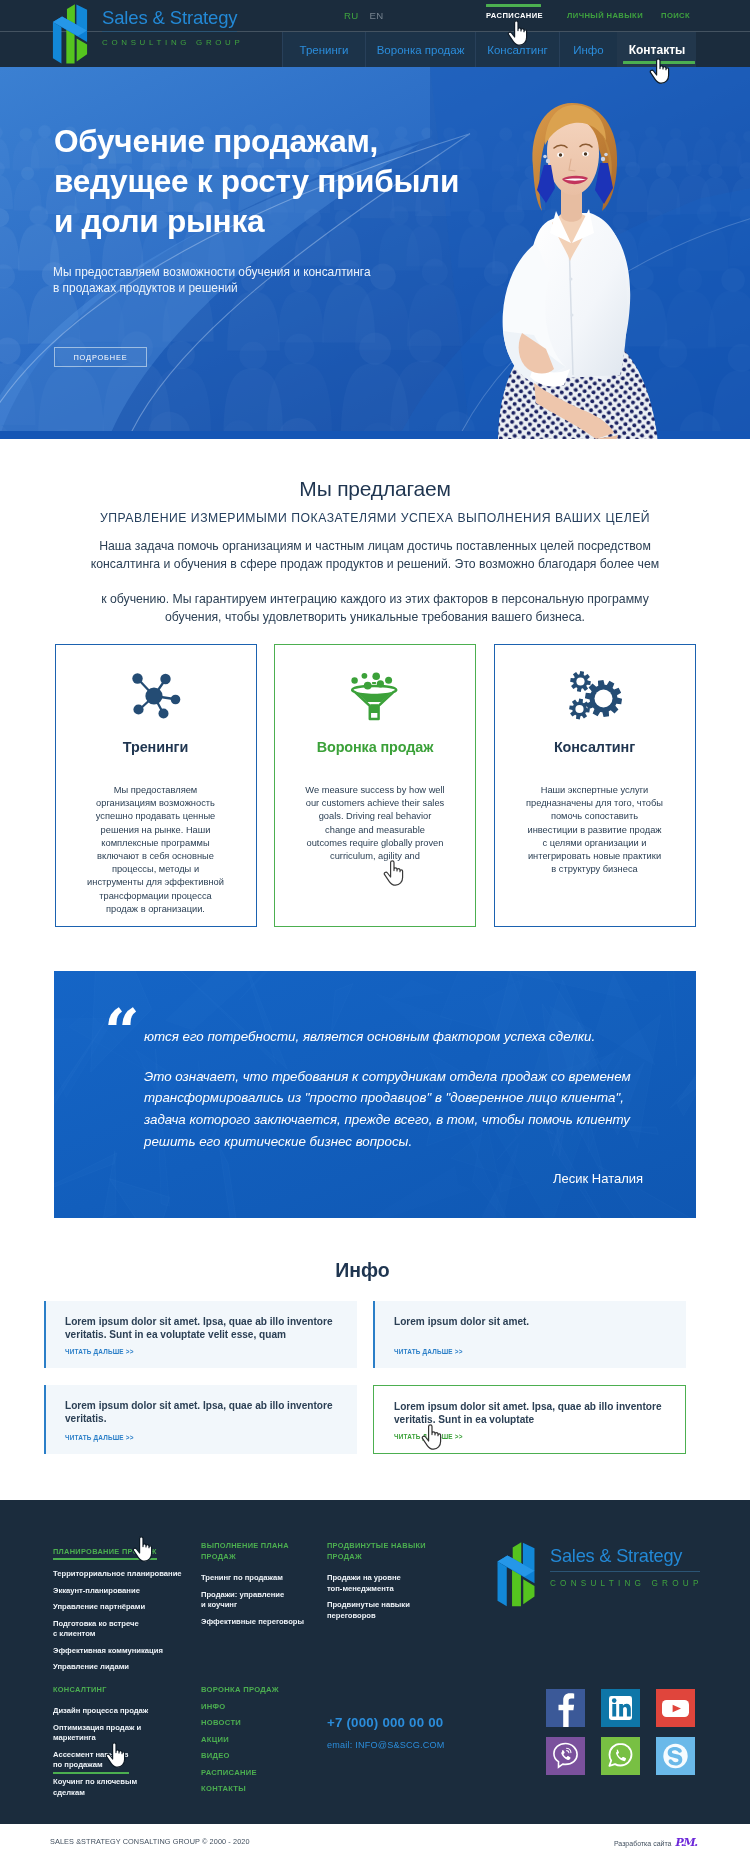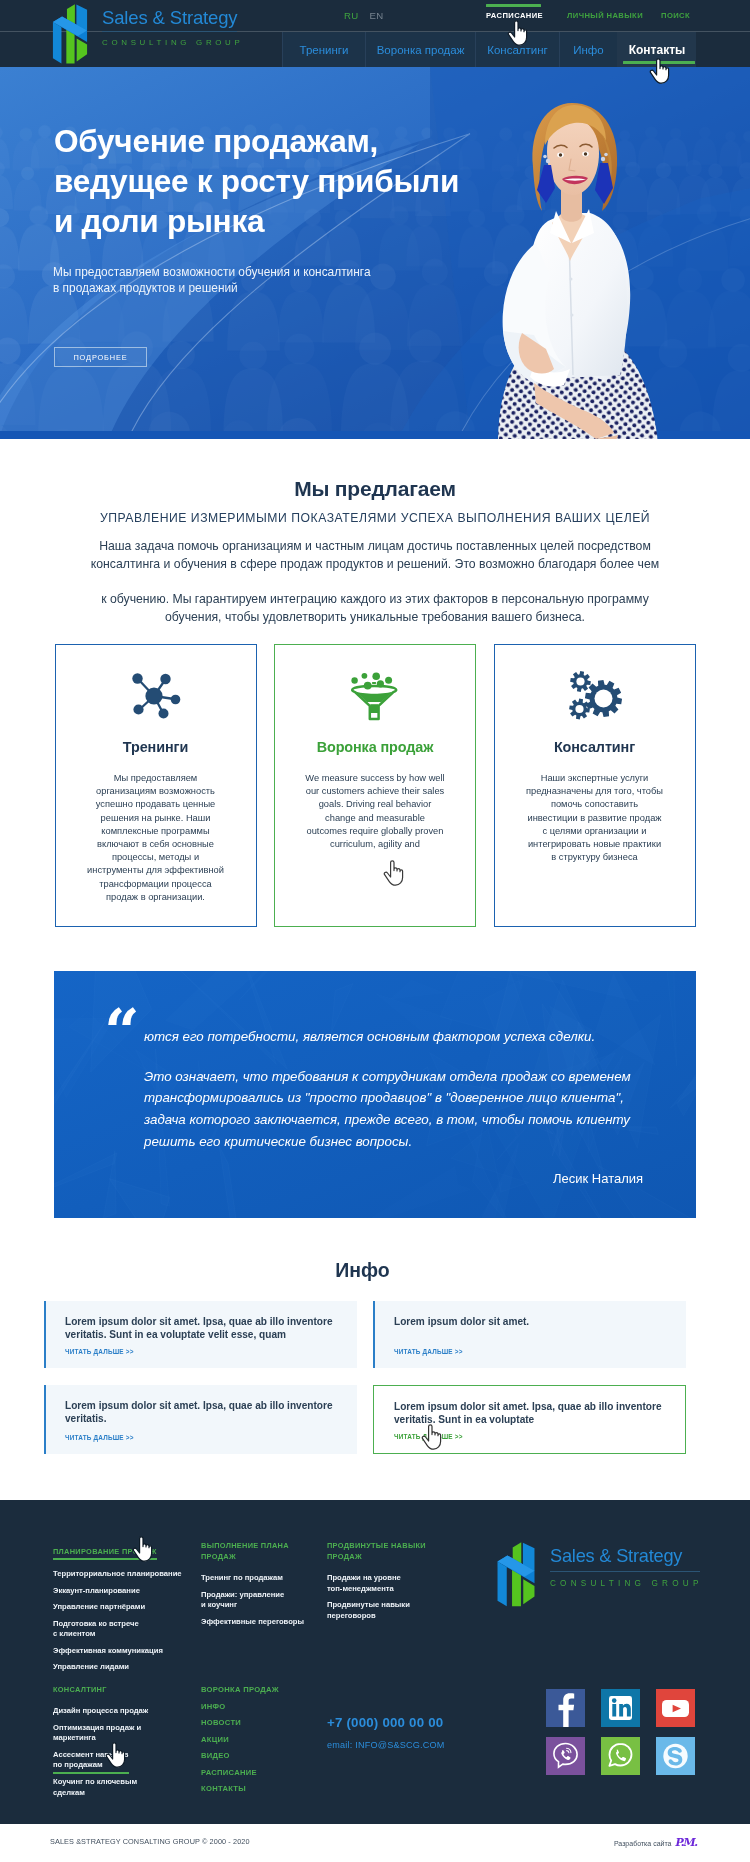--- a/index.html
+++ b/index.html
@@ -38,32 +38,32 @@
   
   .hero{position:relative;height:372px;overflow:hidden;background:#1556b5}
   .hero-photo{position:absolute;inset:0;width:750px;height:364px}
   .hero-person{position:absolute;left:470px;bottom:0;width:200px;height:350px}
   .hero-title{position:absolute;left:54px;top:54px;font-size:31.6px;line-height:40px;color:#fff;font-weight:bold;letter-spacing:-.3px}
   .hero-sub{position:absolute;left:53px;top:197px;font-size:11.9px;line-height:16px;color:#eef4fb}
   .hero-cta{position:absolute;left:54px;top:280px;width:93px;height:20px;border:1px solid #9dbde2;display:flex;align-items:center;justify-content:center;font-size:7.4px;letter-spacing:.85px;color:#fff;cursor:pointer;background:rgba(255,255,255,.035)}
 
   
   .offer{position:relative;height:205px;text-align:center}
-  .offer h2{position:absolute;left:0;right:0;top:37px;font-size:21px;color:#1f3550;font-weight:bold;letter-spacing:-.2px;line-height:25px}
+  .offer h2{position:absolute;left:0;right:0;top:37px;font-size:21px;color:#1f3550;font-weight:normal;letter-spacing:-.2px;line-height:25px}
   .offer .sub{position:absolute;left:0;right:0;top:72px;font-size:12.2px;color:#26405e;letter-spacing:.53px;font-weight:400;line-height:14px}
   .offer p{position:absolute;left:0;right:0;top:99px;font-size:12.25px;line-height:17.75px;color:#2c4055;text-align:center}
 
   
   .cards{margin-top:0px;display:flex;justify-content:center;gap:17.5px}
   .card{width:202px;height:283px;border:1px solid #1b62b0;background:#fff;position:relative;text-align:center}
   .card.green{border-color:#4caf50}
   .card-ico{position:absolute;left:0;right:0;top:24px;height:54px;display:flex;align-items:center;justify-content:center}
   .card h3{position:absolute;left:0;right:0;top:94px;font-size:14.4px;font-weight:bold;color:#1f3550;letter-spacing:-.1px;line-height:16px}
   .card.green h3{color:#3ba139}
-  .card p{margin:0;position:absolute;left:8px;right:8px;top:127px;font-size:9.3px;line-height:13.2px;color:#2c4055}
+  .card p{margin:12px;position:absolute;left:8px;right:8px;top:127px;font-size:9.3px;line-height:13.2px;color:#2c4055}
 
   
   .quote{margin:44px 0 0;height:247px;position:relative;overflow:hidden}
   .quote-inner{position:absolute;left:54px;top:0;width:642px;height:247px}
   .qmark{position:absolute;left:104px;top:36px;font-size:62px;line-height:50px;color:#fff;font-family:"DejaVu Serif",serif;font-weight:bold;letter-spacing:-2px}
   .qtext{position:absolute;left:144px;top:33px;width:530px;color:#fff;font-style:italic;font-size:13.35px;line-height:21.8px;white-space:nowrap}
   .qtext p+p{margin-top:18px}
   .qauthor{position:absolute;left:553px;top:200px;color:#fff;font-size:13px}
 
   

